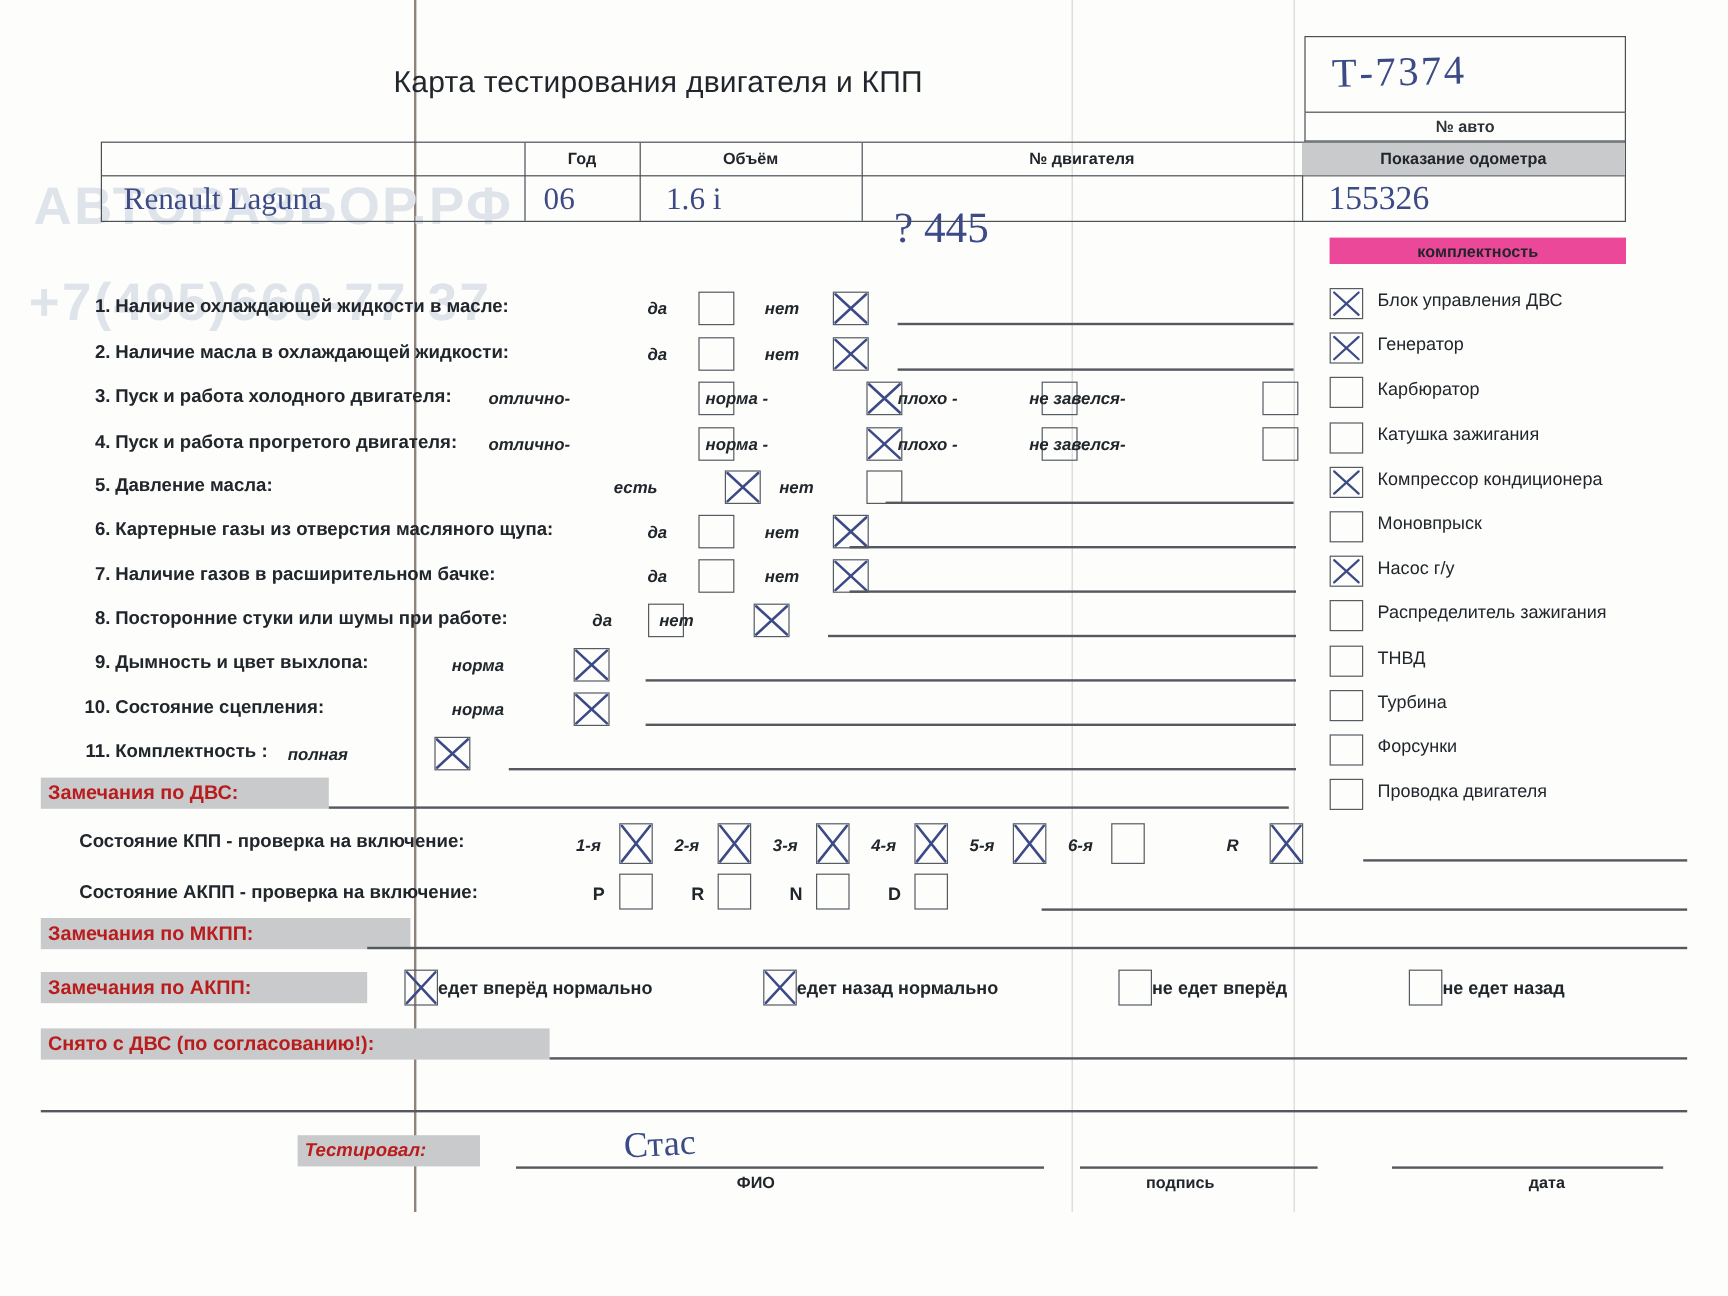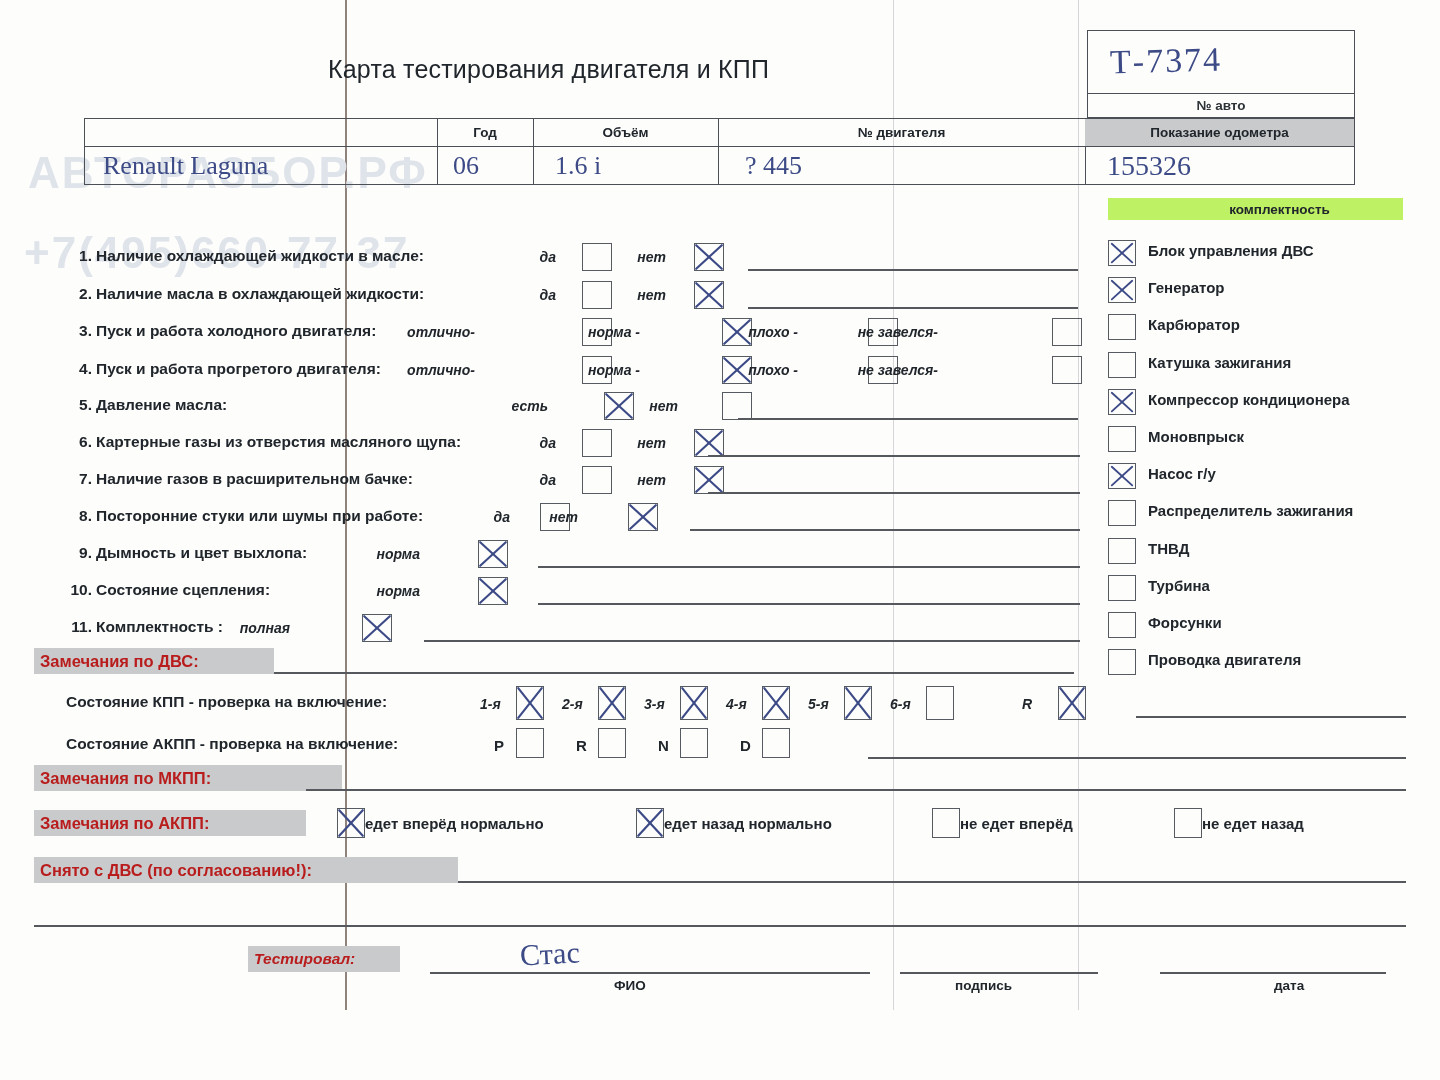--- a/index.html
+++ b/index.html
@@ -120,32 +120,32 @@
     pointer-events:none;
   }
   .cb .mark svg{width:100%;height:100%;display:block;}
   .fill{
     position:absolute;height:1.6px;background:#55595e;
   }
 
   
   .kompl-head{
     position:absolute;left:1108px;top:198px;width:247px;height:22px;
-    background:#bef264;
+    background:#ec4899;
     display:flex;align-items:center;justify-content:center;
-    font-size:13.5px;font-weight:bold;color:#20262b;padding-left:48px;
+    font-size:13.5px;font-weight:bold;color:#20262b;
   }
   .kitem{position:absolute;left:1108px;height:31px;}
   .kitem .kcb{
     position:absolute;left:0;top:0;width:28px;height:26px;
     border:1.5px solid #555b61;box-sizing:border-box;
   }
   .kitem .klabel{
     position:absolute;left:40px;top:2px;
-    font-size:15px;font-weight:bold;color:#20262b;white-space:nowrap;
+    font-size:15px;font-weight:normal;color:#20262b;white-space:nowrap;
   }
 
   
   .secbar{
     position:absolute;height:26px;background:#c9cacc;
     display:flex;align-items:center;
     font-size:16.5px;font-weight:bold;color:#b91c1c;
     padding-left:6px;box-sizing:border-box;white-space:nowrap;
   }
   .sublabel{
@@ -205,21 +205,21 @@
       <div class="vsep" style="left:1000px;"></div>
 
       <div class="th" style="left:352px;width:96px;">Год</div>
       <div class="th" style="left:448px;width:185px;">Объём</div>
       <div class="th" style="left:633px;width:367px;">№ двигателя</div>
       <div class="th shaded" style="left:1000px;width:269px;">Показание одометра</div>
 
       <div class="cellval" style="left:18px;width:334px;font-size:26px;">Renault Laguna</div>
       <div class="cellval" style="left:368px;width:80px;font-size:26px;">06</div>
       <div class="cellval" style="left:470px;width:160px;font-size:26px;">1.6 i</div>
-      <div class="cellval" style="left:660px;width:330px;font-size:26px;">? 445</div>
+      <div class="cellval" style="left:660px;width:330px;font-size:36px;margin-top:24px;">? 445</div>
       <div class="cellval" style="left:1022px;width:240px;font-size:28px;">155326</div>
     </div>
 
     <div class="kompl-head">комплектность</div>
 
     <div id="rows-host">
         <div class="num" style="left: 62px; top: 247px;">1.</div>
         <div class="qtext" style="left: 96px; top: 247px;">Наличие охлаждающей жидкости в масле:</div>
         <div class="opt" style="left: auto; top: 249px; right: 884px;">да</div>
         <div class="cb" style="left: 582px; top: 243px; width: 30px; height: 28px;"></div>

